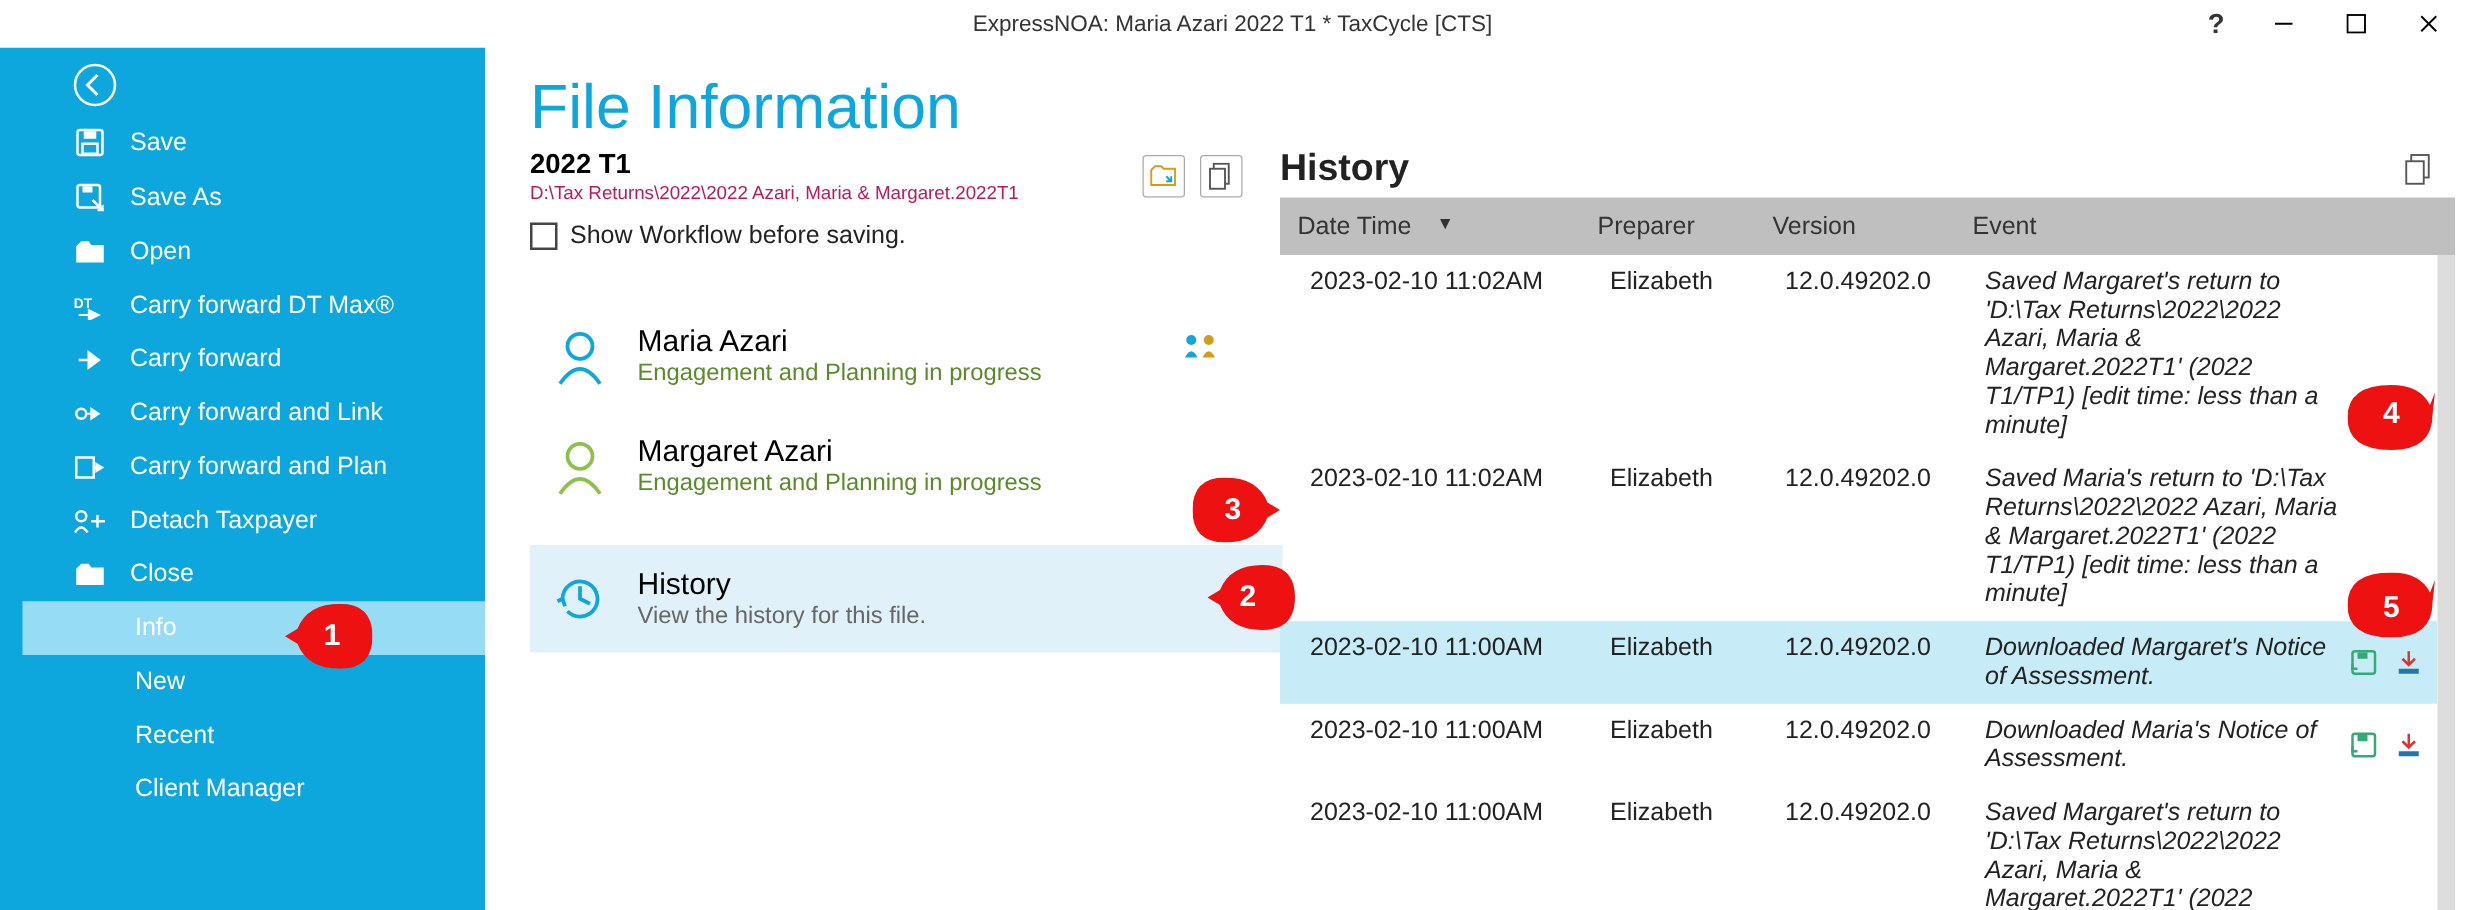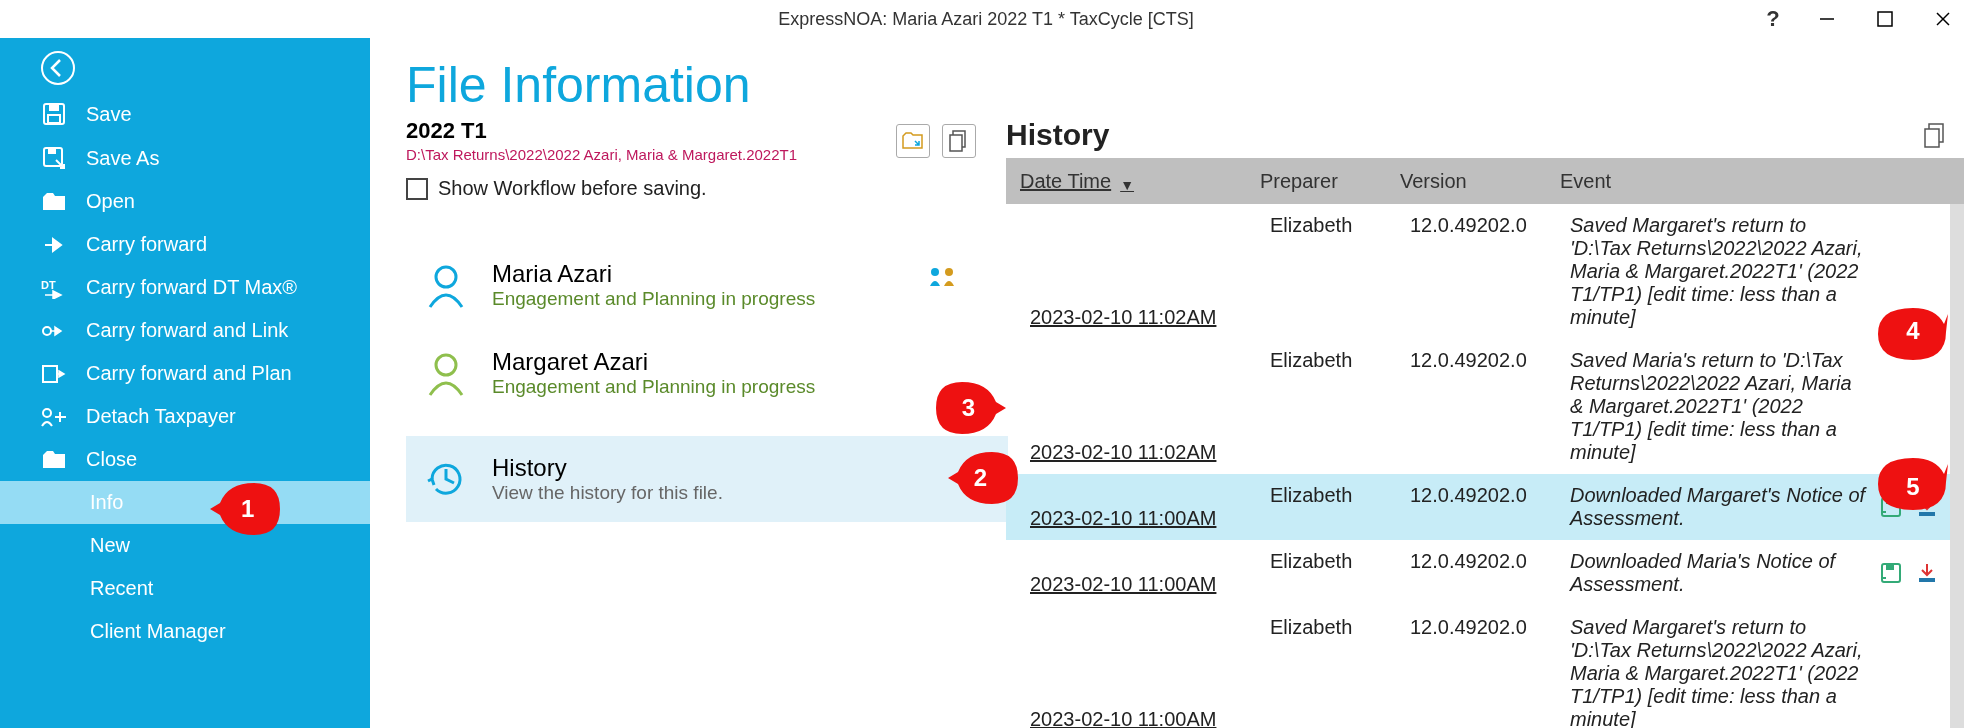--- a/index.html
+++ b/index.html
@@ -49,20 +49,21 @@
   }
   
   .sidebar {
     width: 370px;
     background: #0ea7dd;
     color: #fff;
     display: flex;
     flex-direction: column;
     position: relative;
     z-index: 2;
+    padding-left: 18px;
   }
   .sidebar .back {
     padding: 12px 0 6px 40px;
   }
   .sidebar .back svg { display: block; }
   .sidebar .item {
     display: flex;
     align-items: center;
     padding: 10px 20px 10px 40px;
     font-size: 20px;
@@ -116,21 +117,21 @@
   }
   .history-head {
     display:flex; align-items:center; justify-content:space-between;
     padding-right: 16px;
   }
   .history-head h2 { font-size:30px; margin:0 0 6px 0; font-weight:700; }
   .grid-head {
     background:#bfbfbf; color:#333; font-size:20px;
     display:flex; align-items:center; height:46px;
   }
-  .col-dt { width:240px; padding-left:14px; display:flex; align-items:flex-end; gap:9px;text-decoration:underline;}
+  .col-dt { width:240px; padding-left:14px; display:flex; align-items:flex-start; gap:20px;}
   .col-pr { width:140px; }
   .col-vr { width:160px; }
   .col-ev { flex:1; }
   .rows { overflow: hidden; border-right:14px solid #ddd; }
   .rows .r {
     display:flex; font-size:20px; padding:10px 0 10px 0;
     border-bottom: 0px solid transparent;
     position:relative;
   }
   .rows .r .col-dt { padding-left:24px;}
@@ -215,33 +216,33 @@
         <span class="icon">
             <svg width="26" height="22">
               <path d="M2 6 l4 -4 h6 l2 3 h10 v14 h-22z" fill="#fff"></path>
             </svg>
           </span>
         <span>Open</span>
       </div>
       <div class="item">
         <span class="icon">
             <svg width="26" height="22">
-              <path d="M4 11 h12 M12 5 l8 6 l-8 6 z" fill="#fff" stroke="#fff" stroke-width="2"></path>
-            </svg>
-          </span>
-        <span>Carry forward</span>
-      </div>
-      <div class="item">
-        <span class="icon">
-            <svg width="26" height="22">
               <text x="0" y="12" font-size="11" fill="#fff" font-weight="700">DT</text>
               <path d="M4 18 h12 M12 14 l8 4 l-8 4 z" fill="#fff" stroke="#fff" stroke-width="1.5"></path>
             </svg>
           </span>
         <span>Carry forward DT Max®</span>
+      </div>
+      <div class="item">
+        <span class="icon">
+            <svg width="26" height="22">
+              <path d="M4 11 h12 M12 5 l8 6 l-8 6 z" fill="#fff" stroke="#fff" stroke-width="2"></path>
+            </svg>
+          </span>
+        <span>Carry forward</span>
       </div>
       <div class="item">
         <span class="icon">
             <svg width="26" height="22">
               <circle cx="6" cy="11" r="4" fill="none" stroke="#fff" stroke-width="2"></circle>
               <path d="M10 11 h6 M14 7 l6 4 l-6 4 z" fill="#fff" stroke="#fff" stroke-width="1.5"></path>
             </svg>
           </span>
         <span>Carry forward and Link</span>
       </div>

